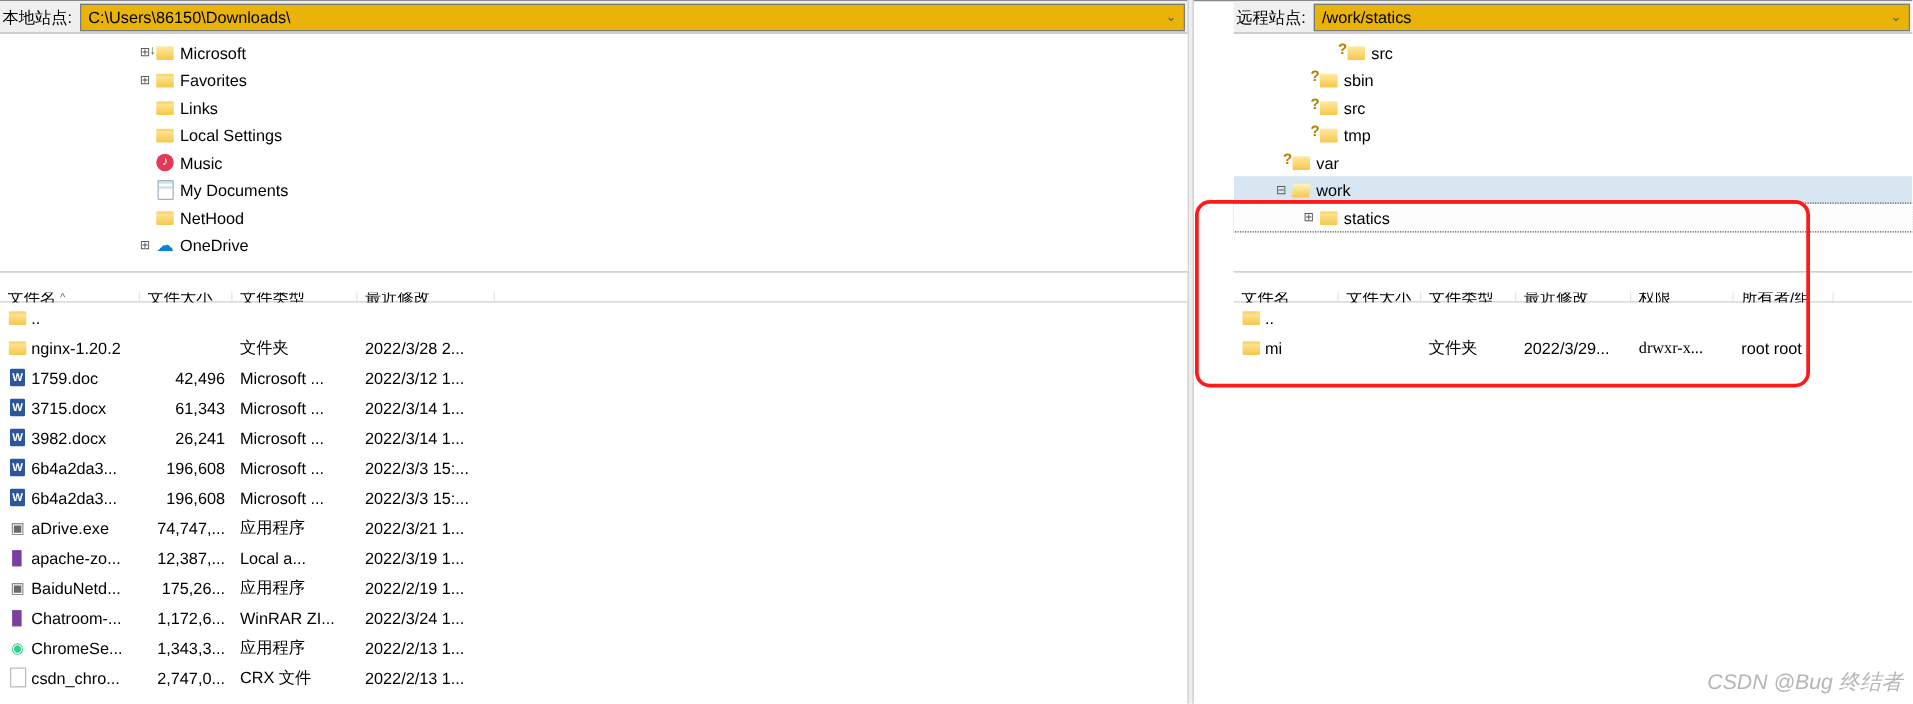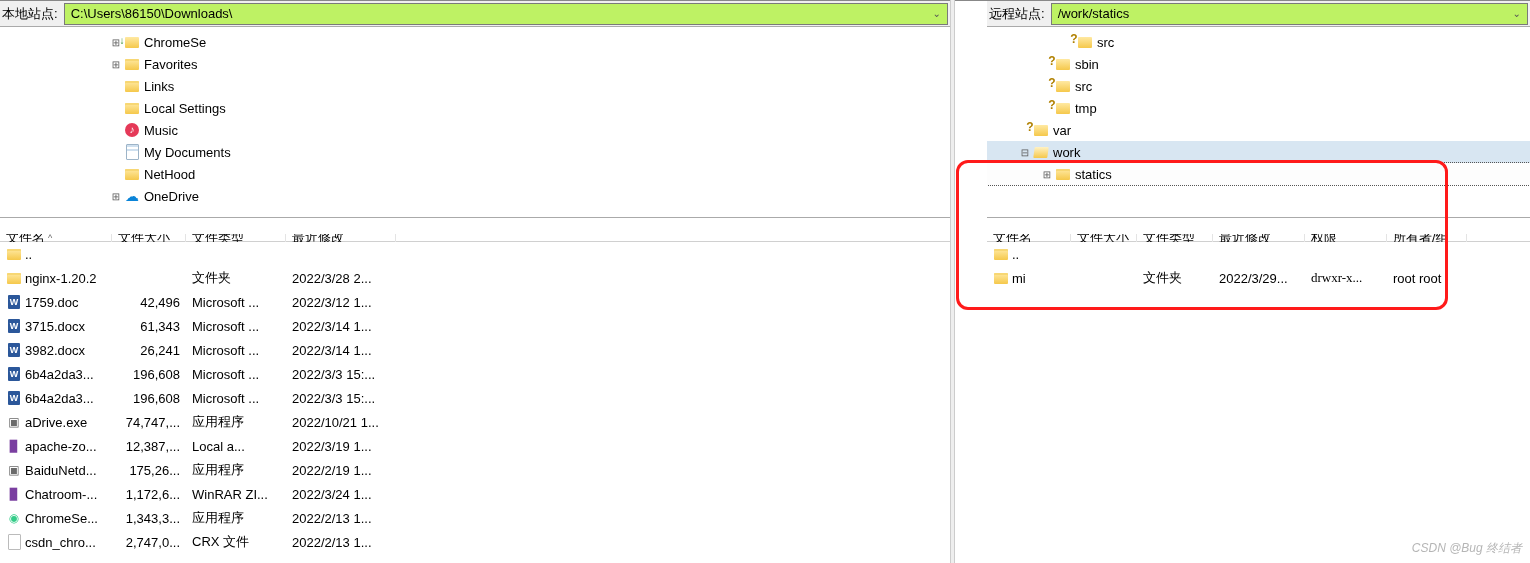--- a/index.html
+++ b/index.html
@@ -5,21 +5,21 @@
 * { box-sizing: border-box; margin: 0; padding: 0; font-family: "Microsoft YaHei", "Segoe UI", Arial, sans-serif; font-size: 13px; }
 body { width: 1530px; height: 563px; background: #fff; overflow: hidden; position: relative; }
 .main { display: flex; width: 100%; height: 100%; }
 .pane { display: flex; flex-direction: column; border-top: 1px solid #888; }
 .pane.left { width: 950px; }
 .pane.right { flex: 1; padding-left: 32px; }
 .splitter { width: 5px; background: #eee; border-left: 1px solid #ccc; border-right: 1px solid #ccc; cursor: col-resize; }
 
 .path-bar { height: 26px; display: flex; align-items: center; border-bottom: 1px solid #aaa; background: #f0f0f0; }
 .path-label { padding: 0 4px 0 2px; white-space: nowrap; }
-.path-input { flex: 1; height: 22px; border: 1px solid #7a7a7a; background: #bef264; display: flex; align-items: center; padding: 0 6px; margin: 0 2px; justify-content: space-between; }
+.path-input { flex: 1; height: 22px; border: 1px solid #7a7a7a; background: #eab308; display: flex; align-items: center; padding: 0 6px; margin: 0 2px; justify-content: space-between; }
 .path-input .dd-arrow { font-size: 10px; color: #555; }
 
 .tree-area { flex: 1; overflow-y: auto; overflow-x: hidden; background: #fff; height: 190px; max-height: 190px; position: relative; }
 .tree { padding: 4px 0; }
 .tree-row { display: flex; align-items: center; height: 22px; white-space: nowrap; padding-left: 0; }
 .tree-row .indent { display: inline-block; }
 .expander { width: 12px; display: inline-block; text-align: center; color: #5a5a5a; font-size: 10px; user-select: none; }
 .ticon { width: 16px; height: 16px; display: inline-flex; align-items: center; justify-content: center; margin: 0 4px 0 2px; }
 .tree-row.sel { background: #d8e6f2; }
 .tree-row.selbox { outline: 1px dotted #555; background: #fdfdfd; }
@@ -54,21 +54,21 @@
 .left .c-date { width: 110px; }
 
 .right .c-name { width: 84px; display:flex; align-items:center; }
 .right .c-size { width: 66px; text-align: right; }
 .right .c-type { width: 76px; }
 .right .c-date { width: 92px; }
 .right .c-perm { width: 82px; font-family: Liberation Serif, serif; }
 .right .c-owner { width: 80px; }
 
 .highlight-box { position: absolute; border: 3px solid #ff1a1a; border-radius: 12px; pointer-events: none; z-index: 50; }
-.watermark { position: absolute; right: 8px; bottom: 6px; color: rgba(120,120,120,0.55); font-size: 12px; font-style: italic; pointer-events: none; }
+.watermark { position: absolute; right: 8px; bottom: 6px; color: rgba(120,120,120,0.55); font-size: 17px; font-style: italic; pointer-events: none; }
 
 
 .tree-area::-webkit-scrollbar { width: 16px; }
 .tree-area::-webkit-scrollbar-thumb { background: #c1c1c1; border: 3px solid #f0f0f0; border-radius: 8px; }
 .tree-area::-webkit-scrollbar-track { background: #f0f0f0; }
 </style>
 </head>
 <body>
 
 <div class="main">
@@ -80,21 +80,21 @@
         <span>C:\Users\86150\Downloads\</span>
         <span class="dd-arrow">⌄</span>
       </div>
     </div>
     <div class="tree-area">
       <div class="tree" id="local-tree">
           <div class="tree-row">
             <span class="indent" style="width: 110px;"></span>
             <span class="expander">⊞</span>
             <span class="ticon folder-down"></span>
-            <span>ChromeSe</span>
+            <span>Microsoft</span>
           </div>
           <div class="tree-row">
             <span class="indent" style="width: 110px;"></span>
             <span class="expander">⊞</span>
             <span class="ticon folder-icon"></span>
             <span>Favorites</span>
           </div>
           <div class="tree-row">
             <span class="indent" style="width: 110px;"></span>
             <span class="expander"></span>
@@ -207,21 +207,21 @@
             <div class="col c-type">Microsoft ...</div>
             <div class="col c-date">2022/3/3 15:...</div>
           </div>
           <div class="list-row">
             <div class="col c-name">
               <span class="ficon exe-icon"></span>
               <span>aDrive.exe</span>
             </div>
             <div class="col c-size">74,747,...</div>
             <div class="col c-type">应用程序</div>
-            <div class="col c-date">2022/10/21 1...</div>
+            <div class="col c-date">2022/3/21 1...</div>
           </div>
           <div class="list-row">
             <div class="col c-name">
               <span class="ficon rar-icon"></span>
               <span>apache-zo...</span>
             </div>
             <div class="col c-size">12,387,...</div>
             <div class="col c-type">Local a...</div>
             <div class="col c-date">2022/3/19 1...</div>
           </div>

